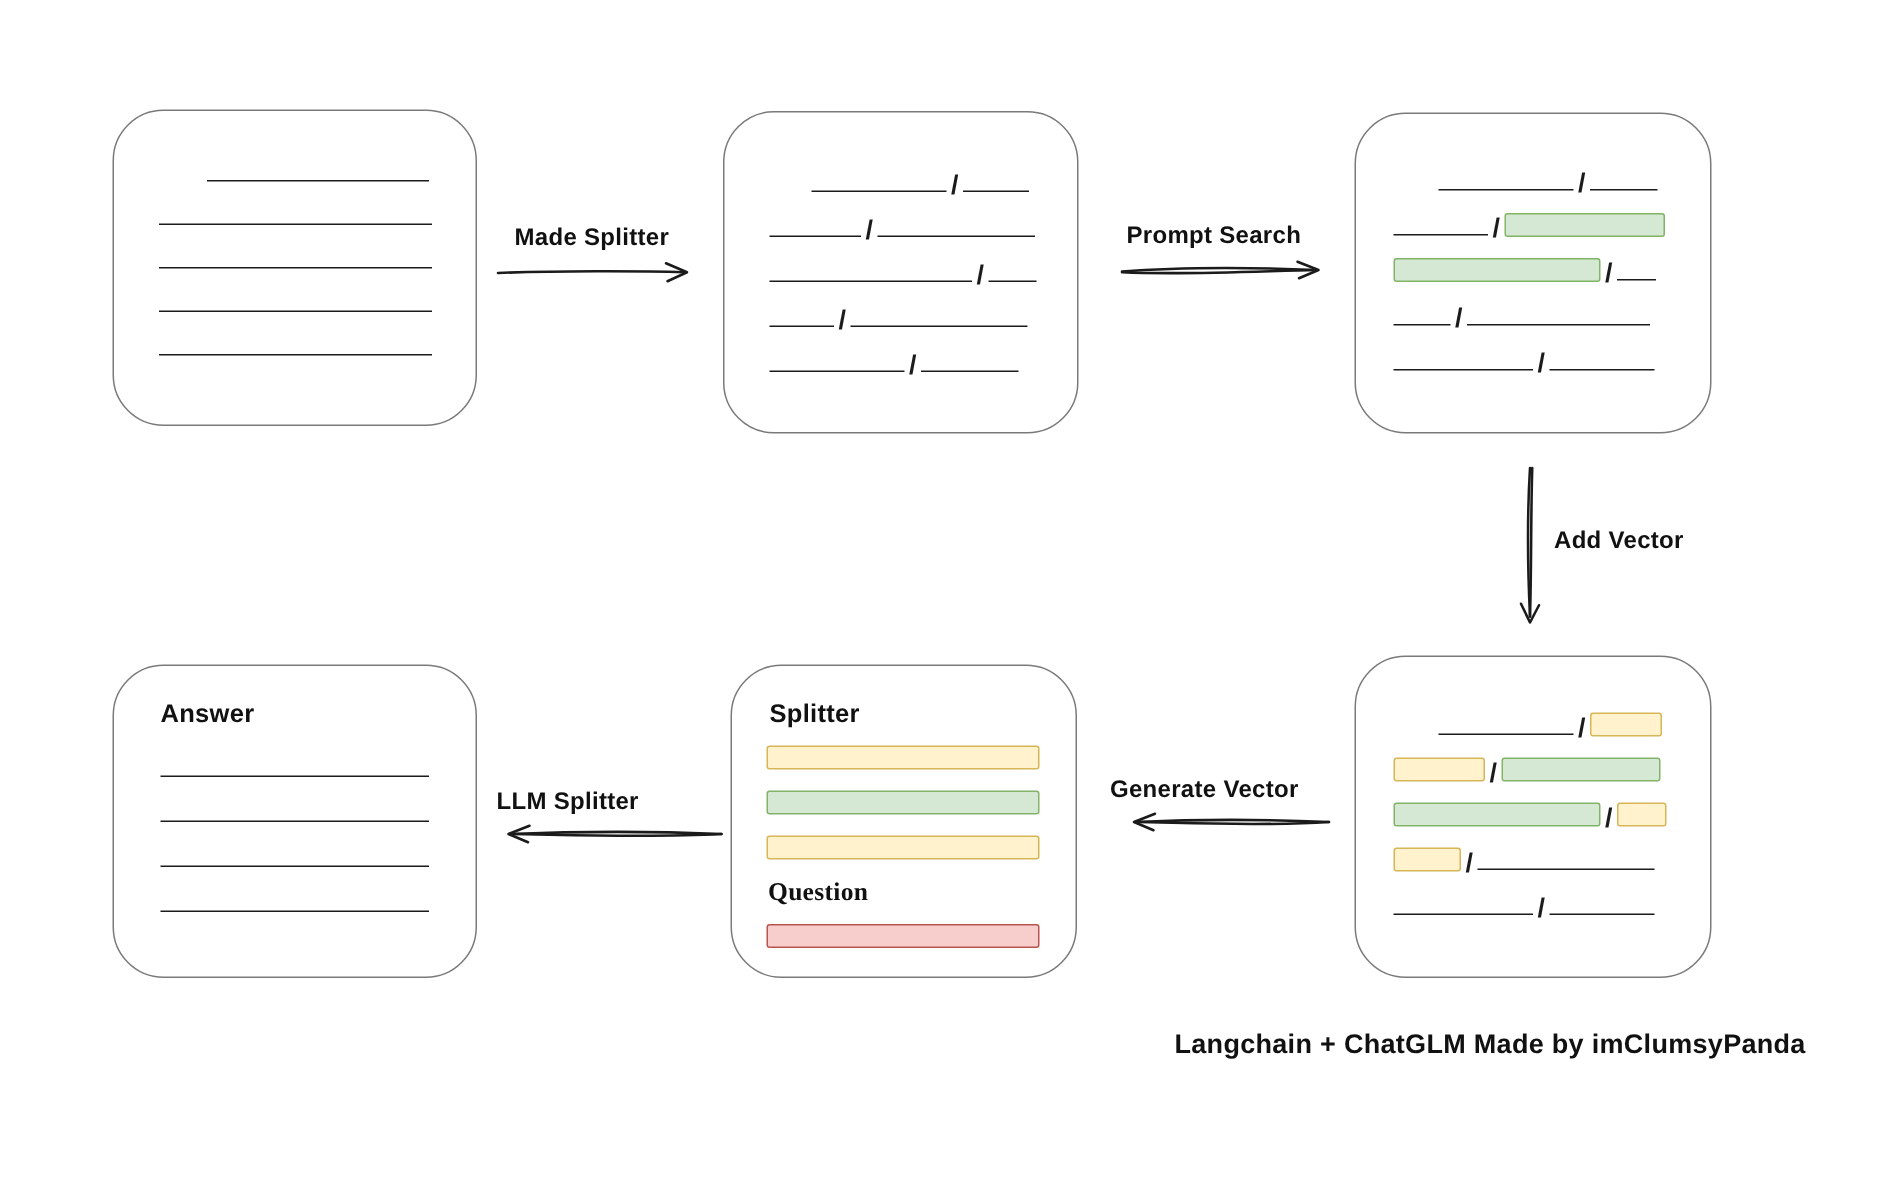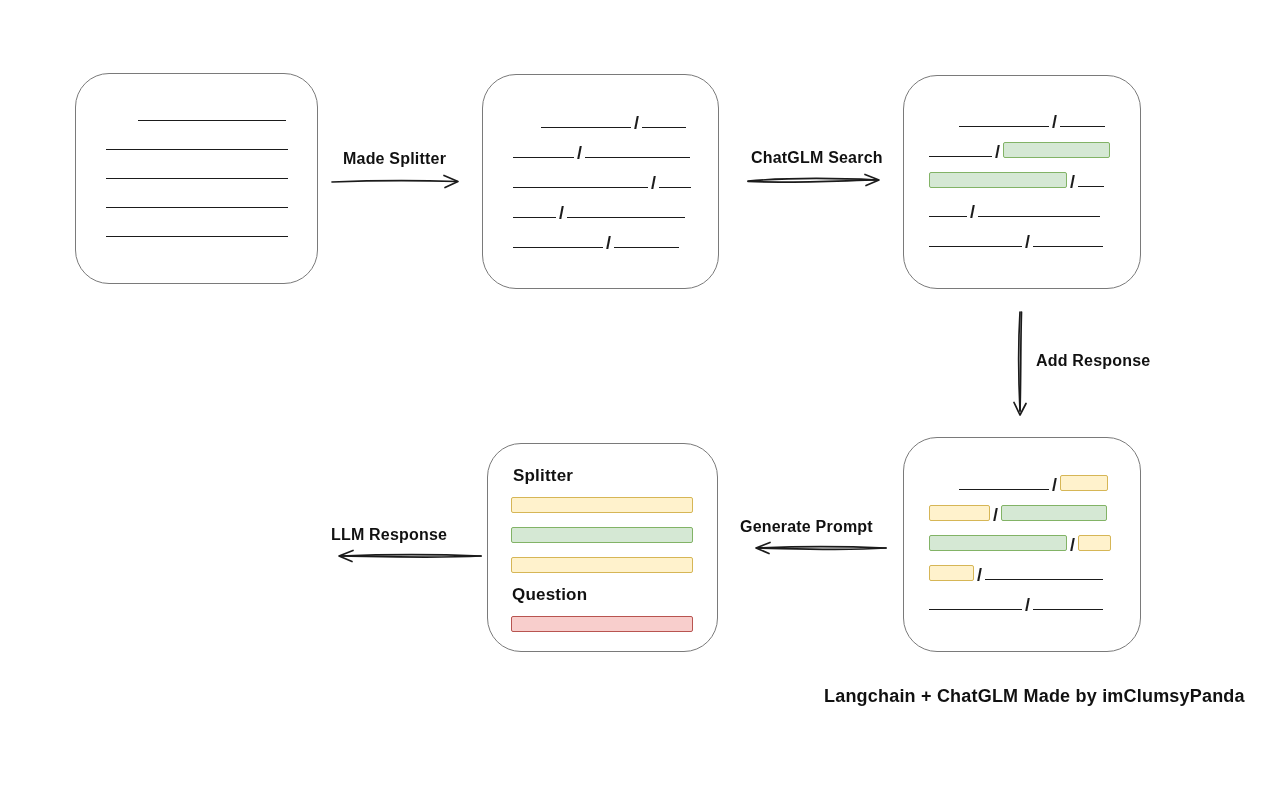--- a/index.html
+++ b/index.html
@@ -39,35 +39,35 @@
     display:inline-block;font-size:18px;font-weight:600;line-height:12px;
     margin:0 3px;color:#1b1b1b;
   }
   .seg-chunk{
     display:inline-block;height:16px;box-sizing:border-box;
     border:1.6px solid;border-radius:2px;
   }
 
   .box-label{position:absolute;font-size:17px;font-weight:600;letter-spacing:.2px;color:#111;}
   #knowledge-label{left:25px;top:22px;}
-  #question-label{left:24px;top:141px;}
+  #question-label{left:24px;top:141px;font-family:Liberation Serif, serif;}
   #answer-label{left:31px;top:22px;}
 
   .bars{position:absolute;left:23px;width:182px;}
   #knowledge-bars{top:53px;}
   #question-bars{top:172px;}
   .prompt-bar{height:16px;box-sizing:border-box;border:1.6px solid;border-radius:2px;margin-bottom:14px;}
 
   .arrow-label{position:absolute;font-size:16px;font-weight:600;letter-spacing:.2px;color:#111;white-space:nowrap;}
   .arrow-svg{position:absolute;overflow:visible;}
   .arrow-svg path{stroke:#1b1b1b;stroke-width:1.7;fill:none;stroke-linecap:round;stroke-linejoin:round;}
 
   #caption{
     position:absolute;left:783px;top:686px;
-    font-size:18px;font-weight:600;letter-spacing:.2px;color:#111;white-space:nowrap;margin-left:41px;
+    font-size:18px;font-weight:600;letter-spacing:.2px;color:#111;white-space:nowrap;
   }
 </style>
 </head>
 <body>
 
 <div id="canvas">
 
   <div id="box-source" class="sketch-box">
     <div class="rows">
         <div class="seg-row" style="padding-left: 32px;">
@@ -184,49 +184,66 @@
         <div class="prompt-bar" style="background: rgb(255, 242, 204); border-color: rgb(214, 182, 86);"></div>
         <div class="prompt-bar" style="background: rgb(213, 232, 212); border-color: rgb(130, 179, 102);"></div>
         <div class="prompt-bar" style="background: rgb(255, 242, 204); border-color: rgb(214, 182, 86);"></div>
       </div>
     <div id="question-label" class="box-label">Question</div>
     <div id="question-bars" class="bars">
         <div class="prompt-bar" style="background: rgb(248, 206, 204); border-color: rgb(184, 84, 80);"></div>
       </div>
   </div>
 
+  <div id="box-answer" class="sketch-box">
+    <div id="answer-label" class="box-label">Answer</div>
+    <div class="rows">
+        <div class="seg-row">
+          <span class="seg-line" style="width: 179px;"></span>
+        </div>
+        <div class="seg-row">
+          <span class="seg-line" style="width: 179px;"></span>
+        </div>
+        <div class="seg-row">
+          <span class="seg-line" style="width: 179px;"></span>
+        </div>
+        <div class="seg-row">
+          <span class="seg-line" style="width: 179px;"></span>
+        </div>
+      </div>
+  </div>
 
   <span class="arrow-label" style="left:343px;top:150px;">Made Splitter</span>
   <svg class="arrow-svg" style="left:330px;top:171px;" width="136" height="20">
     <path d="M2 11 C 40 9.5, 95 9.5, 127 10.5"></path>
     <path d="M114 4.5 L128 10.5 L115 16.5"></path>
   </svg>
 
-  <span class="arrow-label" style="left:751px;top:149px;">ChatGLM Search</span>
+  <span class="arrow-label" style="left:751px;top:149px;">Prompt Search</span>
   <svg class="arrow-svg" style="left:746px;top:170px;" width="140" height="20">
     <path d="M2 11 C 45 7.5, 100 8.5, 131 10"></path>
     <path d="M2 11.5 C 45 13.5, 100 10.5, 131 10"></path>
     <path d="M119 4.5 L133 10 L120 15.5"></path>
   </svg>
 
-  <span class="arrow-label" style="left:1036px;top:352px;">Add Response</span>
+  <span class="arrow-label" style="left:1036px;top:352px;">Add Vector</span>
   <svg class="arrow-svg" style="left:1008px;top:310px;" width="24" height="112">
     <path d="M12 2 C 10 35, 10.5 70, 12 101"></path>
     <path d="M13.5 2 C 12.5 35, 13 70, 12 101"></path>
     <path d="M6 92.5 L12 105 L18 93.5"></path>
   </svg>
 
-  <span class="arrow-label" style="left:740px;top:518px;">Generate Prompt</span>
+  <span class="arrow-label" style="left:740px;top:518px;">Generate Vector</span>
   <svg class="arrow-svg" style="left:740px;top:538px;" width="148" height="20">
     <path d="M146 10 C 100 8, 50 8.5, 17 10"></path>
     <path d="M146 10 C 100 13, 50 10.5, 17 10"></path>
     <path d="M30 4.5 L16 10 L29 15.5"></path>
   </svg>
 
-  <span class="arrow-label" style="left:331px;top:526px;">LLM Response</span>
+  <span class="arrow-label" style="left:331px;top:526px;">LLM Splitter</span>
   <svg class="arrow-svg" style="left:323px;top:546px;" width="160" height="20">
     <path d="M158 10 C 110 8, 55 8.5, 17 10"></path>
     <path d="M158 10 C 110 12.5, 55 10.5, 17 10"></path>
     <path d="M30 4.5 L16 10 L29 15.5"></path>
   </svg>
 
   <div id="caption">Langchain + ChatGLM Made by imClumsyPanda</div>
 </div>
 
 </body></html>

